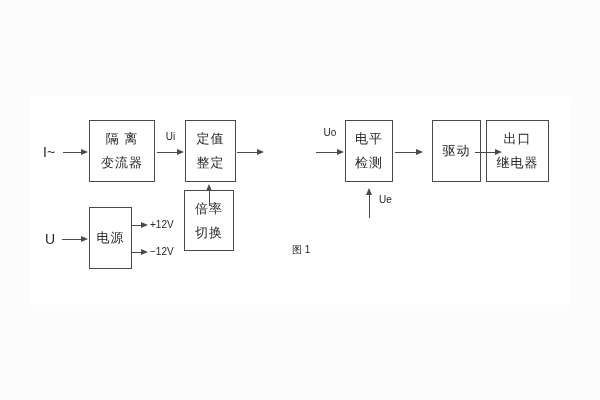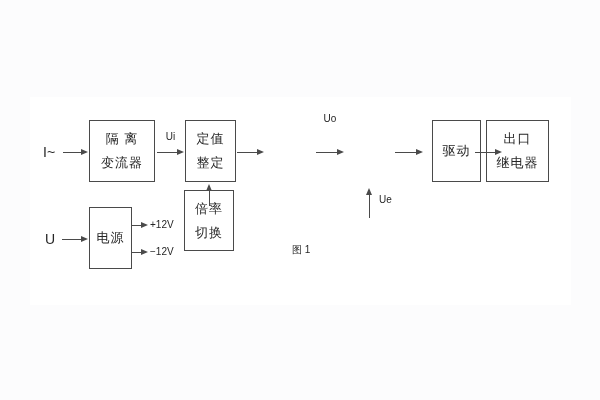--- a/index.html
+++ b/index.html
@@ -45,20 +45,24 @@
 <div class="stage">
   <div class="panel"></div>
 
   <div class="box" style="left:89px;top:120px;width:66px;height:62px">
     <div>隔 离</div>
     <div>变流器</div>
   </div>
   <div class="box" style="left:185px;top:120px;width:51px;height:62px">
     <div>定值</div>
     <div>整定</div>
+  </div>
+  <div class="box" style="left:345px;top:120px;width:48px;height:62px">
+    <div>电平</div>
+    <div>检测</div>
   </div>
   <div class="box" style="left:432px;top:120px;width:49px;height:62px">
     <div>驱动</div>
   </div>
   <div class="box" style="left:486px;top:120px;width:63px;height:62px">
     <div>出口</div>
     <div>继电器</div>
   </div>
 
   <div class="box" style="left:89px;top:207px;width:43px;height:62px">
@@ -111,19 +115,19 @@
       <div class="head"></div>
   </div>
   <div class="arrow-u" style="left:365px;top:188px;height:30px">
     <div class="shaft"></div>
       <div class="head"></div>
   </div>
 
   <div class="lbl" style="left:43px;top:145px;font-size:14px">I~</div>
   <div class="lbl" style="left:45px;top:232px;font-size:14px">U</div>
   <div class="lbl center" style="left:157px;top:130px;width:27px">Ui</div>
-  <div class="lbl center" style="left:316px;top:112px;width:28px">Uo</div>
+  <div class="lbl center" style="left:316px;top:126px;width:28px">Uo</div>
   <div class="lbl" style="left:379px;top:193px">Ue</div>
   <div class="lbl" style="left:150px;top:218px">+12V</div>
   <div class="lbl" style="left:150px;top:245px">−12V</div>
 
   <div class="lbl" style="left:292px;top:243px">图 1</div>
 </div>
 
 </body></html>

